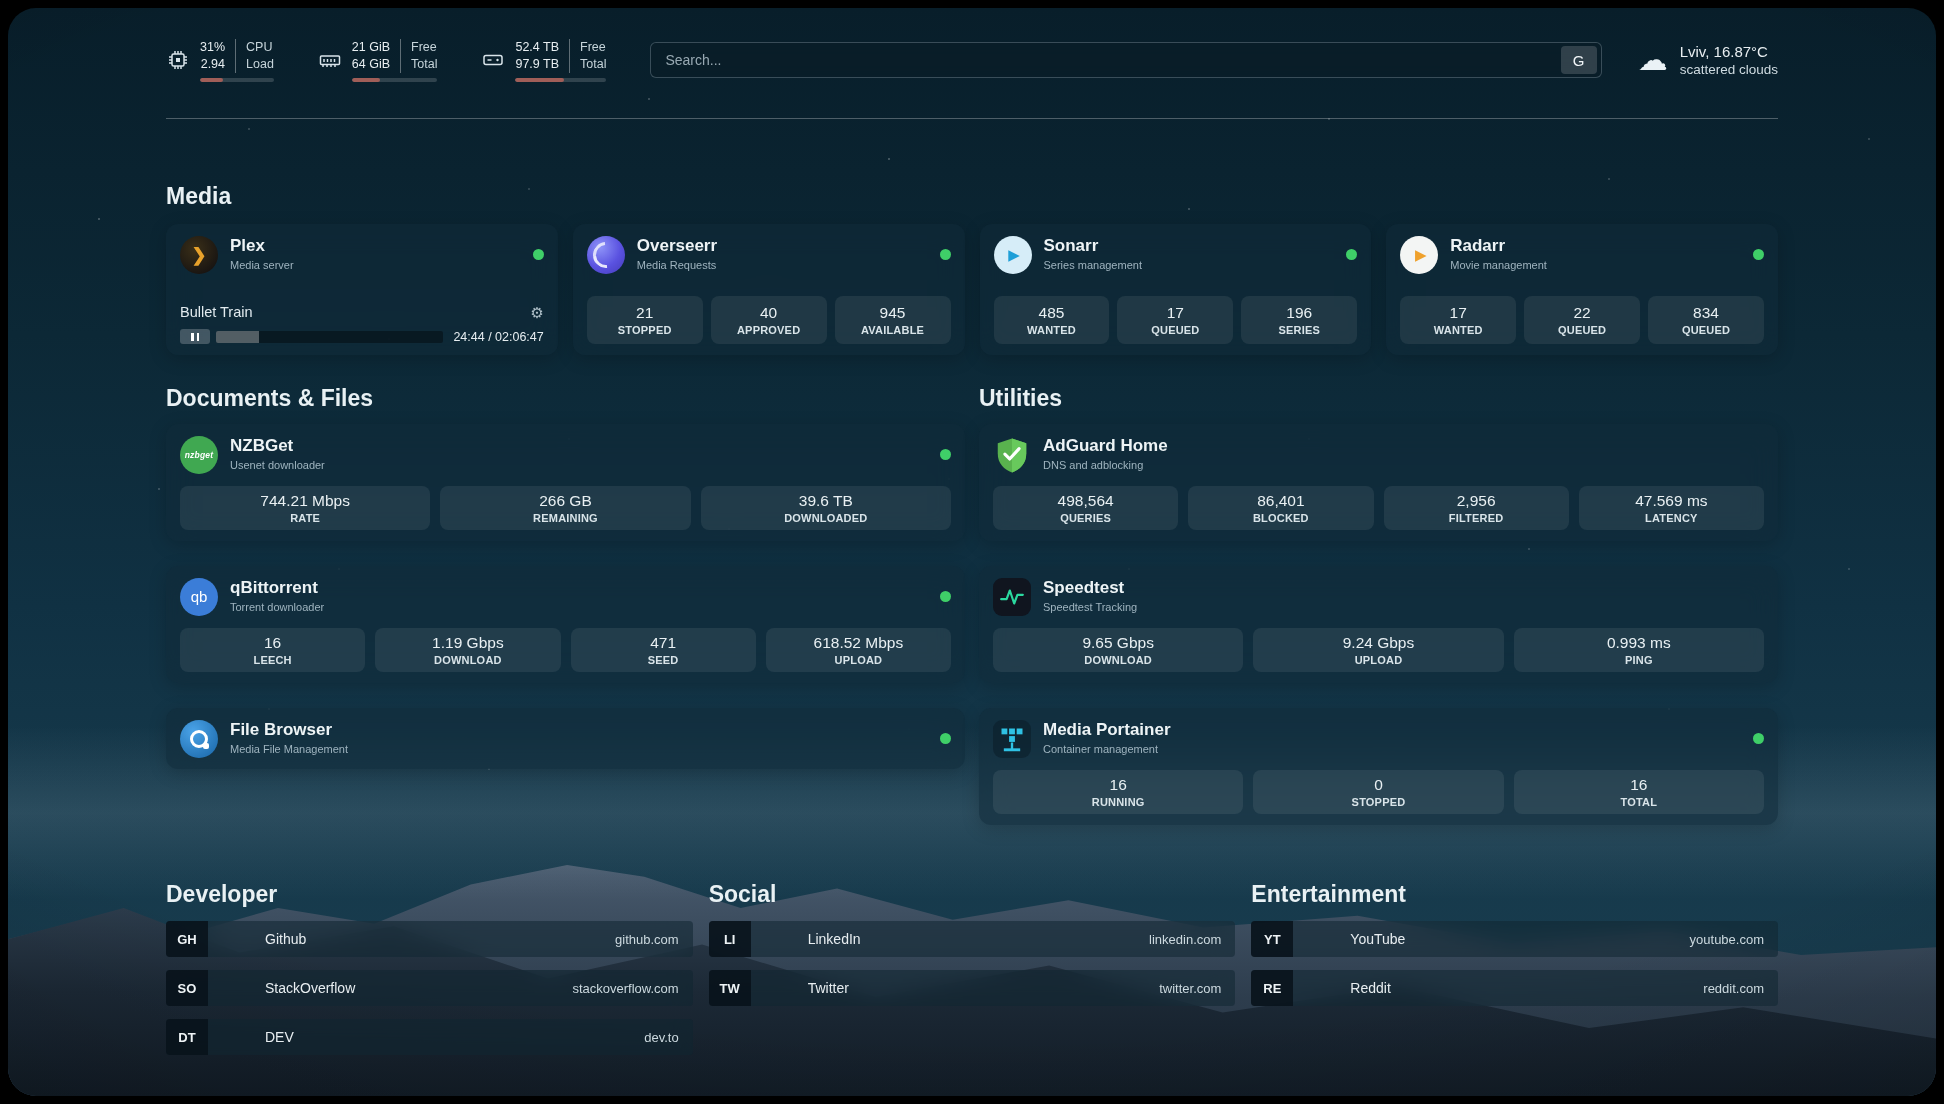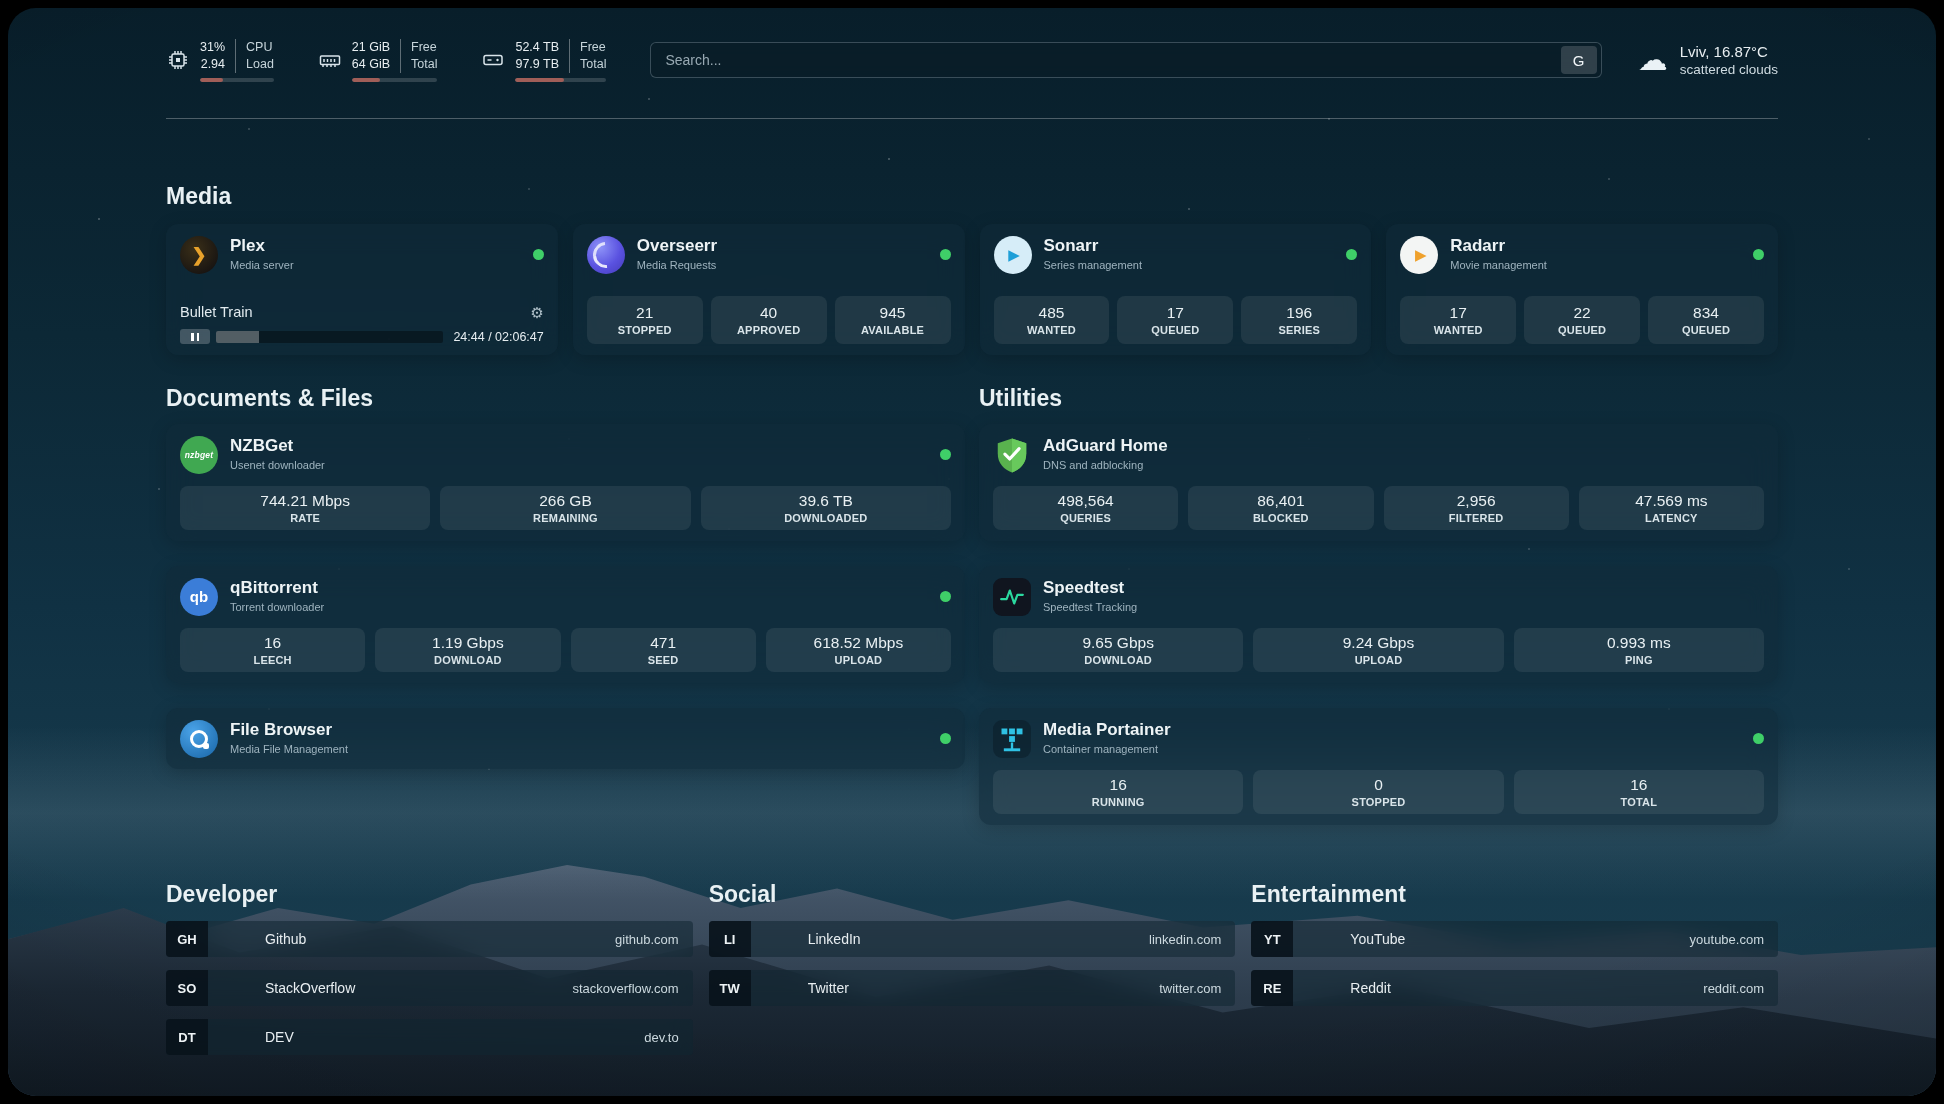--- a/index.html
+++ b/index.html
@@ -116,21 +116,21 @@
   .ic-overseerr { background:radial-gradient(circle at 35% 30%, #8e93f8, #5a52e0 55%, #443bba 100%); }
   .ic-overseerr::after { content:""; position:absolute; width:20px; height:20px; border-radius:50%;
     border:3px solid transparent; border-bottom-color:rgba(255,255,255,.85); border-left-color:rgba(255,255,255,.75); transform:rotate(40deg); }
   .ic-sonarr { background:#d6edf8; }
   .ic-sonarr span { color:#1e9fd8; font-size:15px; padding-left:3px; }
   .ic-radarr { background:#f3f5f4; }
   .ic-radarr span { color:#efa12c; font-size:15px; padding-left:3px; }
   .ic-nzbget { background:#40a851; }
   .ic-nzbget span { color:#fff; font-weight:700; font-style:italic; font-size:8.5px; letter-spacing:.2px; }
   .ic-qbit { background:#3b7dd8; }
-  .ic-qbit span { color:#fff; font-weight:700; font-size:15px; }
+  .ic-qbit span { color:#fff; font-weight:400; font-size:15px; }
   .ic-fb { background:radial-gradient(circle at 35% 30%, #4aa3e8, #2271b3 80%); }
   .fb-ring { width:18px; height:18px; border-radius:50%; border:3px solid #fff; position:relative; }
   .fb-ring::after { content:""; position:absolute; width:6px; height:6px; background:#fff; border-radius:2px; right:-4px; bottom:-4px; }
   .ic-speedtest { border-radius:9px; background:#10151f; }
   .ic-portainer { border-radius:9px; background:rgba(12,30,42,.6); }
 
   
   .bookmarks { display:grid; grid-template-columns:repeat(3,1fr); gap:16px; margin-top:56px; }
   .bm-col .sec-title { margin-bottom:13px; }
   .bm-row { height:36px; display:flex; align-items:center; background:rgba(16,38,50,.55); backdrop-filter:blur(10px); border-radius:4px; overflow:hidden; cursor:pointer;gap:43px; }

